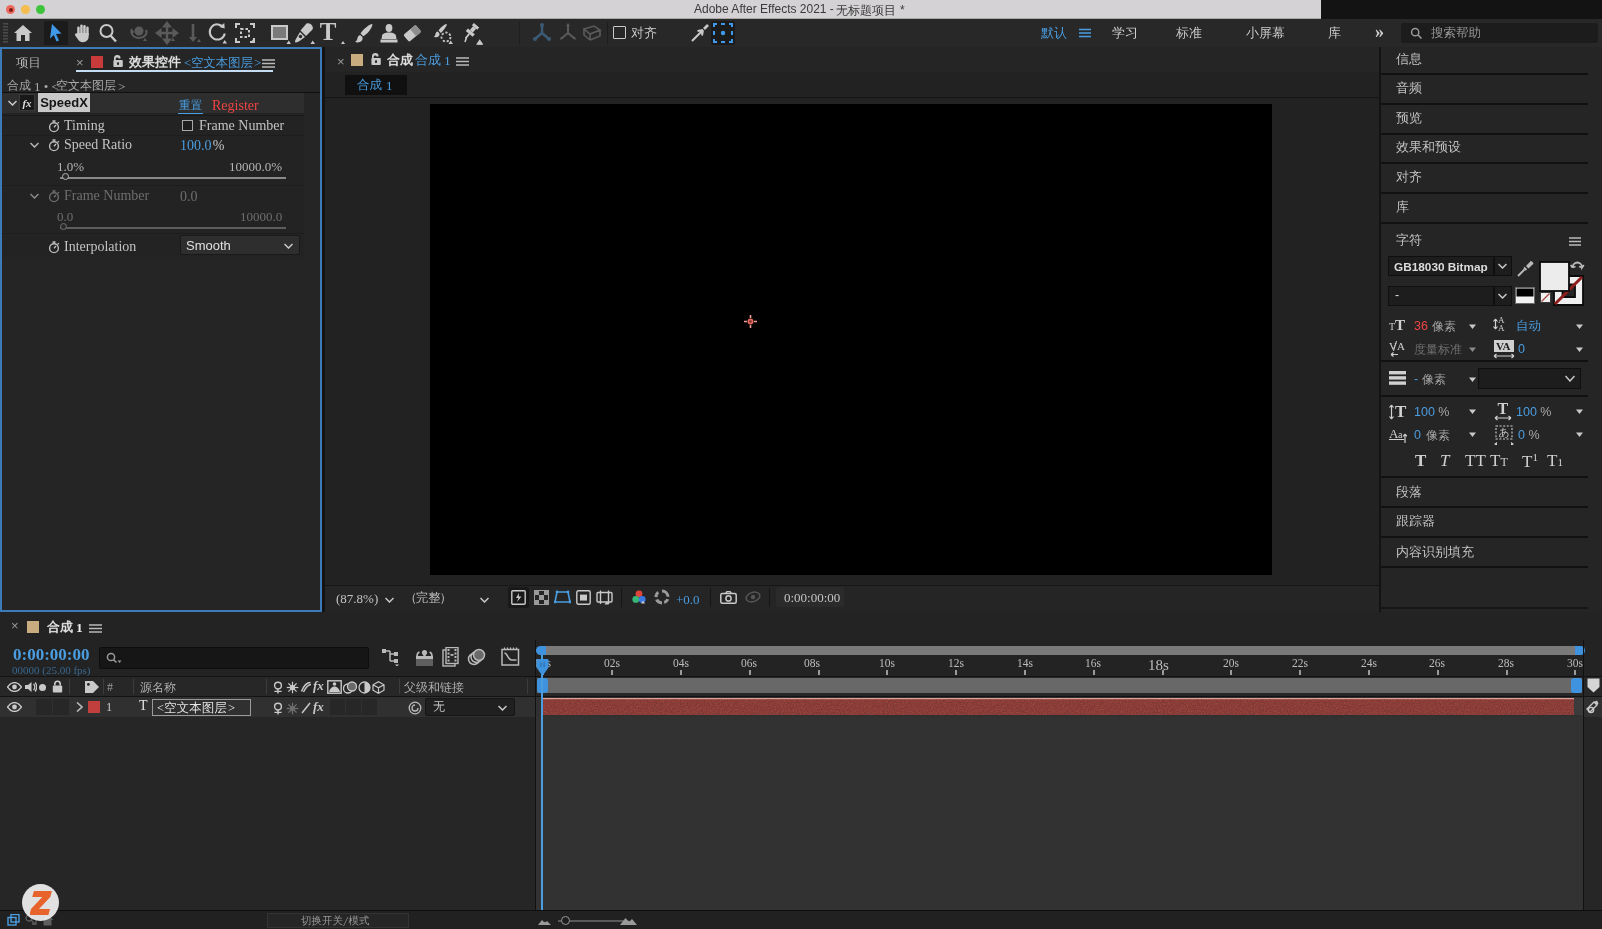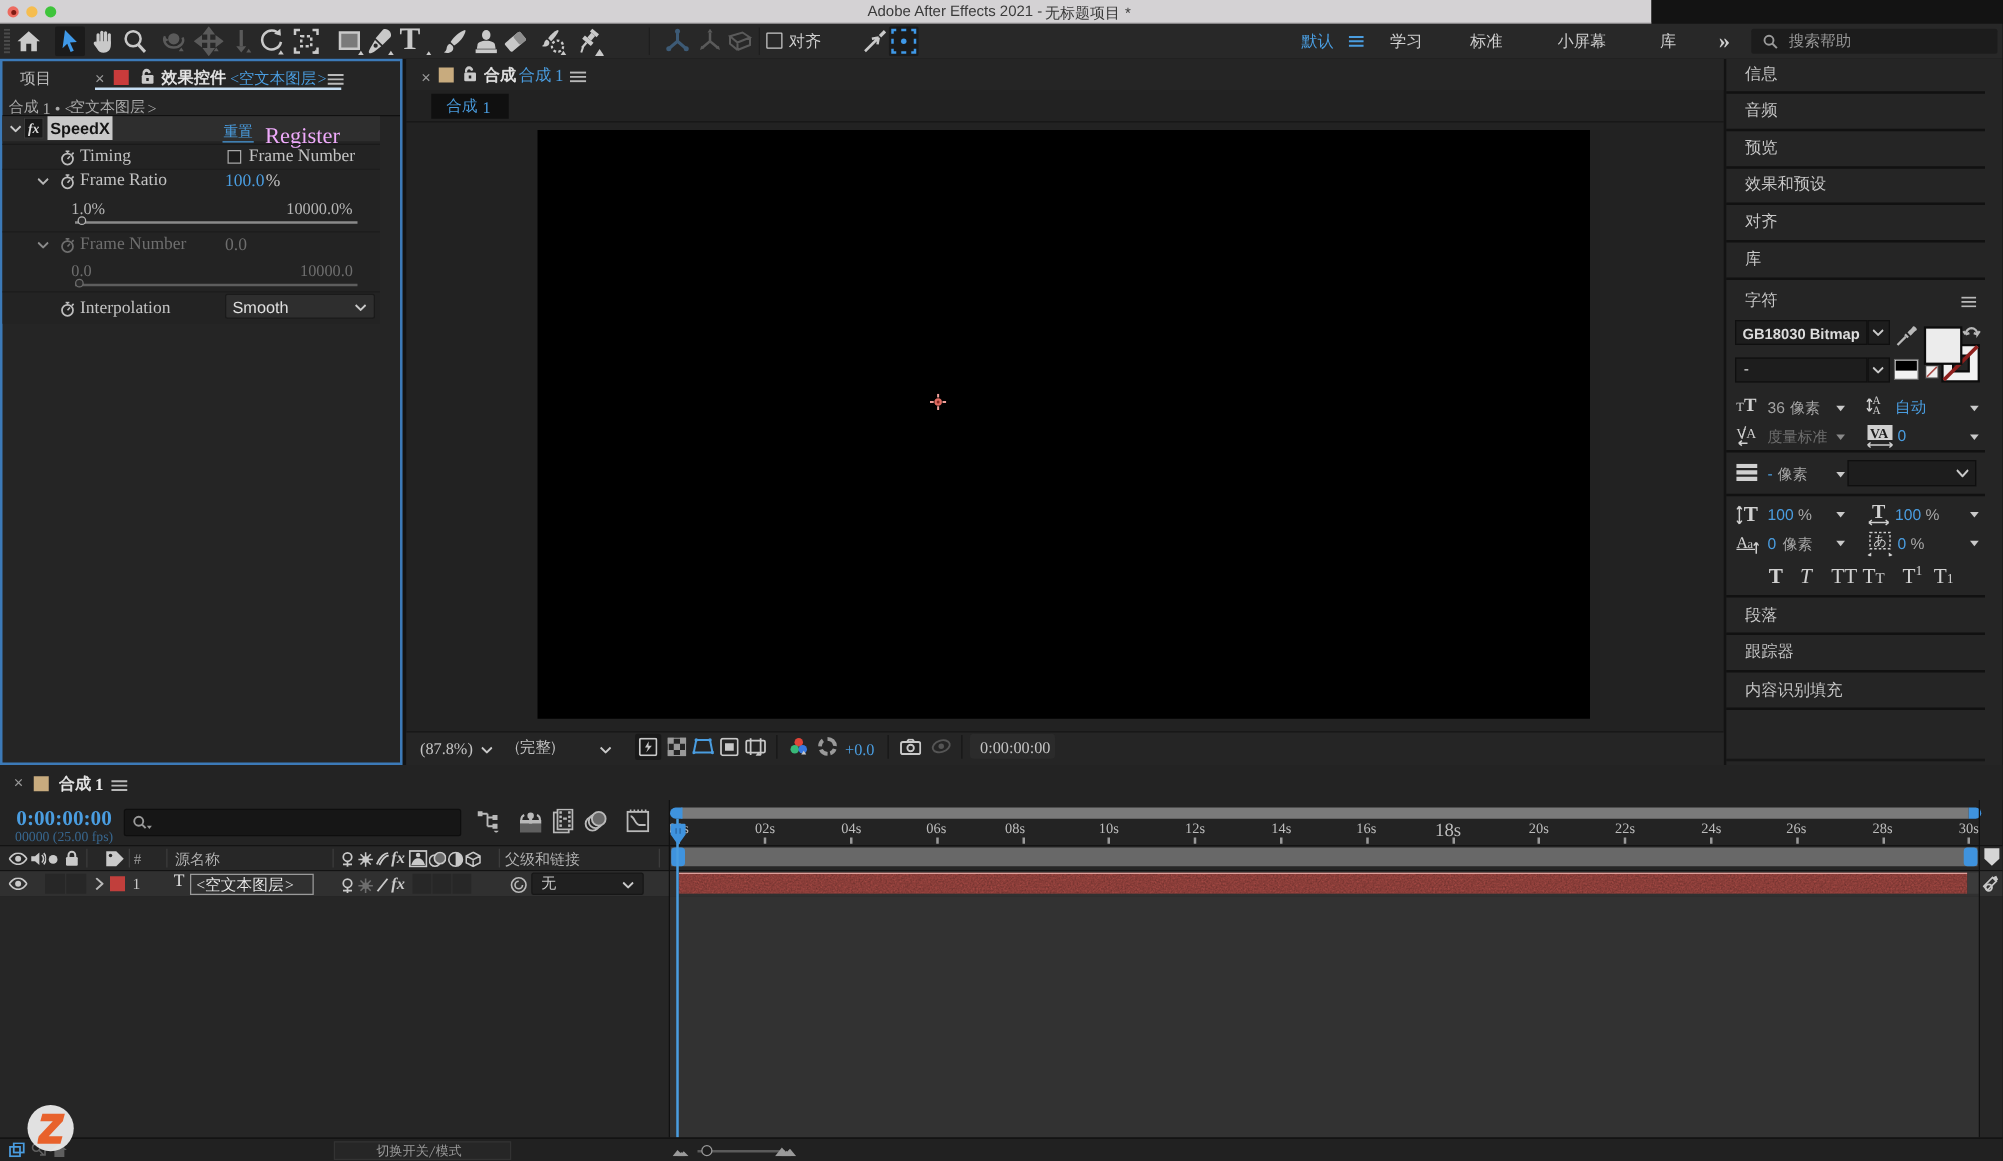--- a/index.html
+++ b/index.html
@@ -234,37 +234,37 @@
       <div class="abs" style="left:0;top:184px;width:302px;height:1px;background:#1d1d1d;"></div>
       <div class="abs" style="left:0;top:44px;width:302px;height:20px;background:#2e2e2e;"></div>
       <svg class="ico" style="left:6px;top:51px" width="9" height="6" viewBox="0 0 9 6">
         <path d="M0.5 1 L4.5 5 L8.5 1" stroke="#c9c9c9" stroke-width="1.5" fill="none"></path>
       </svg>
       <div class="abs" style="left:17px;top:45px;width:16px;height:17px;background:#191919;border:1px solid #3a3a3a;color:#dddddd;font-style:italic;font-weight:bold;font-size:11px;text-align:center;line-height:16px;font-family:'Liberation Serif',serif;">fx</div>
       <div class="abs" style="left:36px;top:44px;width:52px;height:19px;background:#c9c9c9;color:#151515;font-weight:bold;font-size:13px;line-height:19px;text-align:center;">SpeedX</div>
       <svg style="position:absolute;left:176px;top:50px;border-bottom:1px solid #4a9de0;" width="25" height="15" viewBox="0 0 25 15">
         <path d="M12 10.9Q12 11.3 12 11.6Q11.4 11.6 10.7 11.6H1.5Q0.9 11.6 0.2 11.6Q0.3 11.3 0.2 10.9Q0.9 10.9 1.5 10.9H5.7V9.9H2.7Q2 9.9 1.4 9.9Q1.5 9.6 1.4 9.2Q2 9.3 2.7 9.3H5.7V8.3H2Q2.1 6.3 2 4.3H5.7V3.4H1.6Q1 3.4 0.3 3.5Q0.4 3.1 0.3 2.8Q1 2.8 1.6 2.8H5.7V1.6Q3.5 1.7 1.4 1.9L1 1L2.3 1Q2.9 1 3.8 1Q4.7 1 6.1 0.9Q7.5 0.7 8.6 0.6Q9.8 0.5 10.5 0.4Q10.4 0.9 10.5 1.4Q9 1.4 6.6 1.5V2.8H10.6Q11.3 2.8 11.9 2.8Q11.9 3.1 11.9 3.5Q11.3 3.4 10.6 3.4H6.6V4.3H10.3Q10.2 6.3 10.3 8.3H6.6V9.3H9.5Q10.2 9.3 10.8 9.2Q10.8 9.6 10.8 9.9Q10.2 9.9 9.5 9.9H6.6V10.9H10.7Q11.4 10.9 12 10.9ZM6.6 6H9.5V4.9H6.6ZM5.7 6V4.9H2.8V6ZM6.6 6.6V7.6H9.4L9.5 6.6ZM5.7 6.6H2.8V7.6H5.7Z M24.5 11.3Q24.5 11.6 24.5 11.8Q24 11.8 23.5 11.8H13.7Q13.2 11.8 12.7 11.8Q12.8 11.6 12.7 11.3Q13.2 11.3 13.7 11.3H15.2L15.2 5.3H16V5.4H18.2V4.6H14.1Q13.5 4.6 13 4.6Q13 4.3 13 4Q13.5 4.1 14.1 4.1H18.2V3H19V4.1H23.2Q23.7 4.1 24.3 4Q24.3 4.3 24.3 4.6Q23.7 4.6 23.2 4.6H19V5.4H22.1V11.3H23.5Q24 11.3 24.5 11.3ZM21.3 6.9V5.9H16Q16 6.4 16 6.9ZM21.3 8.3V7.4H16V8.3ZM21.3 9.9V8.9H16V9.9ZM21.3 11.3V10.4H16V11.3ZM20.5 1.1V2.6H22.7L22.7 1.1ZM19.7 1.1H17.7V2.6H19.7ZM16.8 1.1H14.7V2.6H16.8ZM23.6 0.7Q23.4 1.9 23.5 3H13.9Q14 1.9 13.9 0.7Z" fill="#4a9de0"></path>
       </svg>
-      <div class="abs serif" style="left:210px;top:49px;font-size:18px;color:#f0abfc;">Register</div>
+      <div class="abs serif" style="left:210px;top:49px;font-size:14px;color:#ef4444;">Register</div>
       <div class="abs" style="left:0;top:66px;width:302px;height:1px;background:#1a1a1a;"></div>
       <svg class="ico" style="left:46px;top:71px" width="12" height="13" viewBox="0 0 12 13">
         <circle cx="6" cy="7.2" r="4.4" fill="none" stroke="#bdbdbd" stroke-width="1.4"></circle>
         <path d="M4.5 1 h3 M6 1 V2.6 M9.5 3.5 l1.4-1.4 M6 7.2 L8 5" stroke="#bdbdbd" stroke-width="1.3" fill="none"></path>
       </svg>
       <div class="abs" style="left:62px;top:69px;font-size:14px;color:#c3c3c3;font-family:'Liberation Serif',serif;">Timing</div>
       <div class="abs" style="left:180px;top:71px;width:11px;height:11px;border:1.5px solid #a8a8a8;background:#1d1d1d;"></div>
       <div class="abs" style="left:197px;top:69px;font-size:14px;color:#c3c3c3;font-family:'Liberation Serif',serif;">Frame Number</div>
       <svg class="ico" style="left:28px;top:93px" width="9" height="6" viewBox="0 0 9 6">
         <path d="M0.5 1 L4.5 5 L8.5 1" stroke="#b5b5b5" stroke-width="1.5" fill="none"></path>
       </svg>
       <svg class="ico" style="left:46px;top:90px" width="12" height="13" viewBox="0 0 12 13">
         <circle cx="6" cy="7.2" r="4.4" fill="none" stroke="#bdbdbd" stroke-width="1.4"></circle>
         <path d="M4.5 1 h3 M6 1 V2.6 M9.5 3.5 l1.4-1.4 M6 7.2 L8 5" stroke="#bdbdbd" stroke-width="1.3" fill="none"></path>
       </svg>
-      <div class="abs" style="left:62px;top:88px;font-size:14px;color:#c3c3c3;font-family:'Liberation Serif',serif;">Frame Ratio</div>
+      <div class="abs" style="left:62px;top:88px;font-size:14px;color:#c3c3c3;font-family:'Liberation Serif',serif;">Speed Ratio</div>
       <div class="abs" style="left:178px;top:89px;font-size:14px;color:#4a9de0;font-family:'Liberation Serif',serif;">100.0<span style="color:#c3c3c3;"> %</span></div>
       <div class="abs" style="left:55px;top:110px;font-size:13px;color:#b5b5b5;font-family:'Liberation Serif',serif;">1.0%</div>
       <div class="abs" style="left:227px;top:110px;font-size:13px;color:#b5b5b5;font-family:'Liberation Serif',serif;">10000.0%</div>
       <div class="abs" style="left:58px;top:128px;width:226px;height:1.5px;background:#8a8a8a;"></div>
       <div class="abs" style="left:60px;top:124px;width:7px;height:7px;border-radius:50%;background:#2a2a2a;border:1.6px solid #b5b5b5;"></div>
       <svg class="ico" style="left:28px;top:144px" width="9" height="6" viewBox="0 0 9 6">
         <path d="M0.5 1 L4.5 5 L8.5 1" stroke="#8a8a8a" stroke-width="1.5" fill="none"></path>
       </svg>
       <svg class="ico" style="left:46px;top:141px" width="12" height="13" viewBox="0 0 12 13">
         <circle cx="6" cy="7.2" r="4.4" fill="none" stroke="#6e6e6e" stroke-width="1.4"></circle>
@@ -453,21 +453,21 @@
       <svg class="ico" style="left:157px;top:213px" width="48" height="48" viewBox="0 0 48 48">
 <path d="M16 16 h29 v29 h-29z M24.5 24.5 h12.5 v12.5 h-12.5z" fill="#f0f0f0" fill-rule="evenodd" stroke="#0c0c0c" stroke-width="1.8"></path>
 <path d="M17 44 L44 17" stroke="#8e1f1c" stroke-width="3"></path>
 <rect x="2" y="2" width="29" height="29" fill="#ececec" stroke="#0c0c0c" stroke-width="1.8"></rect>
 <rect x="2.5" y="32.5" width="10" height="10" fill="#f0f0f0" stroke="#3a3a3a" stroke-width="1"></rect>
 <path d="M3.5 41.5 L11.5 33.5" stroke="#a84844" stroke-width="1.2"></path>
 <path d="M34.5 7.5 c0-3 2.5-5 5-5 M34.5 7.5 l-1.8-2.6 M34.5 7.5 l3-1" stroke="#b9b9b9" stroke-width="1.8" fill="none"></path>
 <path d="M39 2.5 c2.8 0 5 2.2 5 5 l1.8-2.6 m-1.8 2.6 l-3-1" stroke="#b9b9b9" stroke-width="1.8" fill="none"></path>
 </svg>
       <div class="abs" style="left:8px;top:270px;font-size:14px;color:#d0d0d0;font-family:'Liberation Serif',serif;"><span style="font-size:10px;">T</span><b style="font-size:15px;">T</b></div>
-      <div class="abs" style="left:33px;top:272px;font-size:12.5px;color:#a3a3a3;">36</div>
+      <div class="abs" style="left:33px;top:272px;font-size:12.5px;color:#ef4444;">36</div>
       <svg style="position:absolute;left:51px;top:273px;" width="24" height="14" viewBox="0 0 24 14">
         <path d="M4.3 5.7Q4.4 4.7 4.4 3.8Q4 4.1 3.7 4.4Q3.5 4 3.1 3.8Q4 3.2 4.6 2.5Q5.2 1.8 5.9 0.7Q6.2 1 6.6 1.1Q6.4 1.5 6.2 1.8H9.1L9.2 2.4Q9 2.4 8.9 2.6Q8.8 2.7 8.2 3.4H10.2Q10.1 4.5 10.2 5.7L10.3 5.6Q10.5 6 10.8 6.3Q10.1 6.8 9.2 7.3Q9.5 8.8 10.5 9.6Q11 10 11.6 10.2Q11.1 10.4 11 10.9Q10 10.4 9.4 9.5Q8.8 8.7 8.6 7.6L8.3 7.7Q8.8 9.2 8.3 10.3Q7.9 11.6 6.5 12Q6.4 11.6 5.9 11.4Q7 11.2 7.5 10.5Q7.9 9.7 7.8 8.6Q6.3 10.5 3.7 11.3Q3.6 10.9 3.3 10.6Q4.6 10.2 5.6 9.5Q6.6 8.8 7.5 7.6L7.4 7.3Q6.2 8.5 3.7 9.6Q3.6 9.2 3.3 8.9Q4.6 8.4 6 7.4L7 6.6L7.2 6.8Q7 6.5 6.9 6.4Q5.7 7.5 3.9 7.9Q3.8 7.4 3.4 7.1Q5.1 6.9 6.2 6Q6.2 5.8 6.2 5.7ZM8.1 7Q9.2 6.4 10.2 5.7H7.4Q7.4 5.8 7.3 5.8Q7.8 6.2 8.1 7ZM7.8 3.9Q7.8 4.6 7.7 5.1H9.4L9.4 3.9ZM7 3.9H5.1V5.1H6.8Q7 4.8 7 4.5ZM7.2 3.4 8.1 2.3H5.9Q5.4 2.9 4.9 3.4ZM3.9 1.1Q3.4 2.7 2.7 4.1V10.3Q2.7 11.2 2.7 12Q2.3 11.9 1.9 12Q1.9 11.2 1.9 10.3V5.4Q1.4 6.1 0.7 6.8Q0.4 6.3 0 6.2Q0.6 5.6 1.1 5Q2 4 2.4 3Q2.8 2 3 0.9Q3.4 1.1 3.9 1.1Z M23.5 4.4Q23.5 4.7 23.5 5Q22.9 5 22.3 5H13.6Q13 5 12.5 5Q12.5 4.7 12.5 4.4Q13 4.4 13.6 4.4H17.6V3.6H14.9Q14.3 3.6 13.8 3.6Q13.8 3.3 13.8 3Q14.3 3 14.9 3H17.6V2.1H14.2Q13.6 2.1 13 2.1Q13.1 1.8 13 1.5Q13.6 1.5 14.2 1.5H17.5Q17.5 1 17.5 0.4Q18 0.4 18.4 0.4Q18.4 1 18.4 1.5H21.7Q22.3 1.5 22.9 1.5Q22.8 1.8 22.9 2.1Q22.3 2.1 21.7 2.1H18.4V3H21Q21.6 3 22.1 3Q22.1 3.3 22.1 3.6Q21.6 3.6 21 3.6H18.4V4.4H22.3Q22.9 4.4 23.5 4.4ZM22.6 11.8Q21.3 10.7 19.9 9.7L20.3 8.9Q21.1 9.4 21.8 10Q22.5 10.5 23.1 11.1ZM20.2 5.4Q20.4 5.9 20.7 6.3Q20 6.7 19 7.1L18.9 7.5L18.3 7.4L16.2 8.4L20 8L20.4 8L20.1 7.8L20.6 7Q21.7 7.8 22.7 8.7L22.2 9.4Q21.7 9 21.2 8.6L21 8.5L20.1 8.5L18.7 8.7V11Q18.7 11.4 18.4 11.7Q17.9 12.1 16.9 12.1Q17 11.5 16.7 11.1Q17.3 11.1 17.8 11.1Q17.9 11.1 17.9 10.9V8.8L15.6 9Q15.9 9.3 16.2 9.6Q15 10.9 13.3 11.8Q13.2 11.4 12.9 11.1Q13.9 10.6 14.8 9.7L15.5 9L13.5 9.2L13.5 8.6Q14.7 8.2 16.5 7.4L14.2 7.5V6.9Q14.4 6.8 14.7 6.7Q15.1 6.6 16 6Q17.2 5.3 17.6 4.7Q17.9 5.1 18.2 5.5Q17.8 5.8 17 6.3Q16.3 6.7 16 6.9L17.6 6.9Q19.2 6.1 20.2 5.4Z" fill="#a8a8a8"></path>
       </svg>
       <svg class="ico" style="left:87px;top:277px" width="9" height="6" viewBox="0 0 9 6">
         <path d="M1 0.5 L4.5 5 L8 0.5z" fill="#c9c9c9"></path>
       </svg>
       <svg class="ico" style="left:112px;top:268px" width="16" height="18" viewBox="0 0 16 18">
         <text x="5" y="8" font-size="9" fill="#d0d0d0" font-family="Liberation Serif">A</text>
         <text x="5" y="16" font-size="9" fill="#d0d0d0" font-family="Liberation Serif">A</text>
         <path d="M2.5 4 V14 M2.5 4 l-2 2.5 M2.5 4 l2 2.5 M2.5 14 l-2-2.5 M2.5 14 l2-2.5" stroke="#d0d0d0" stroke-width="1.2" fill="none"></path>

